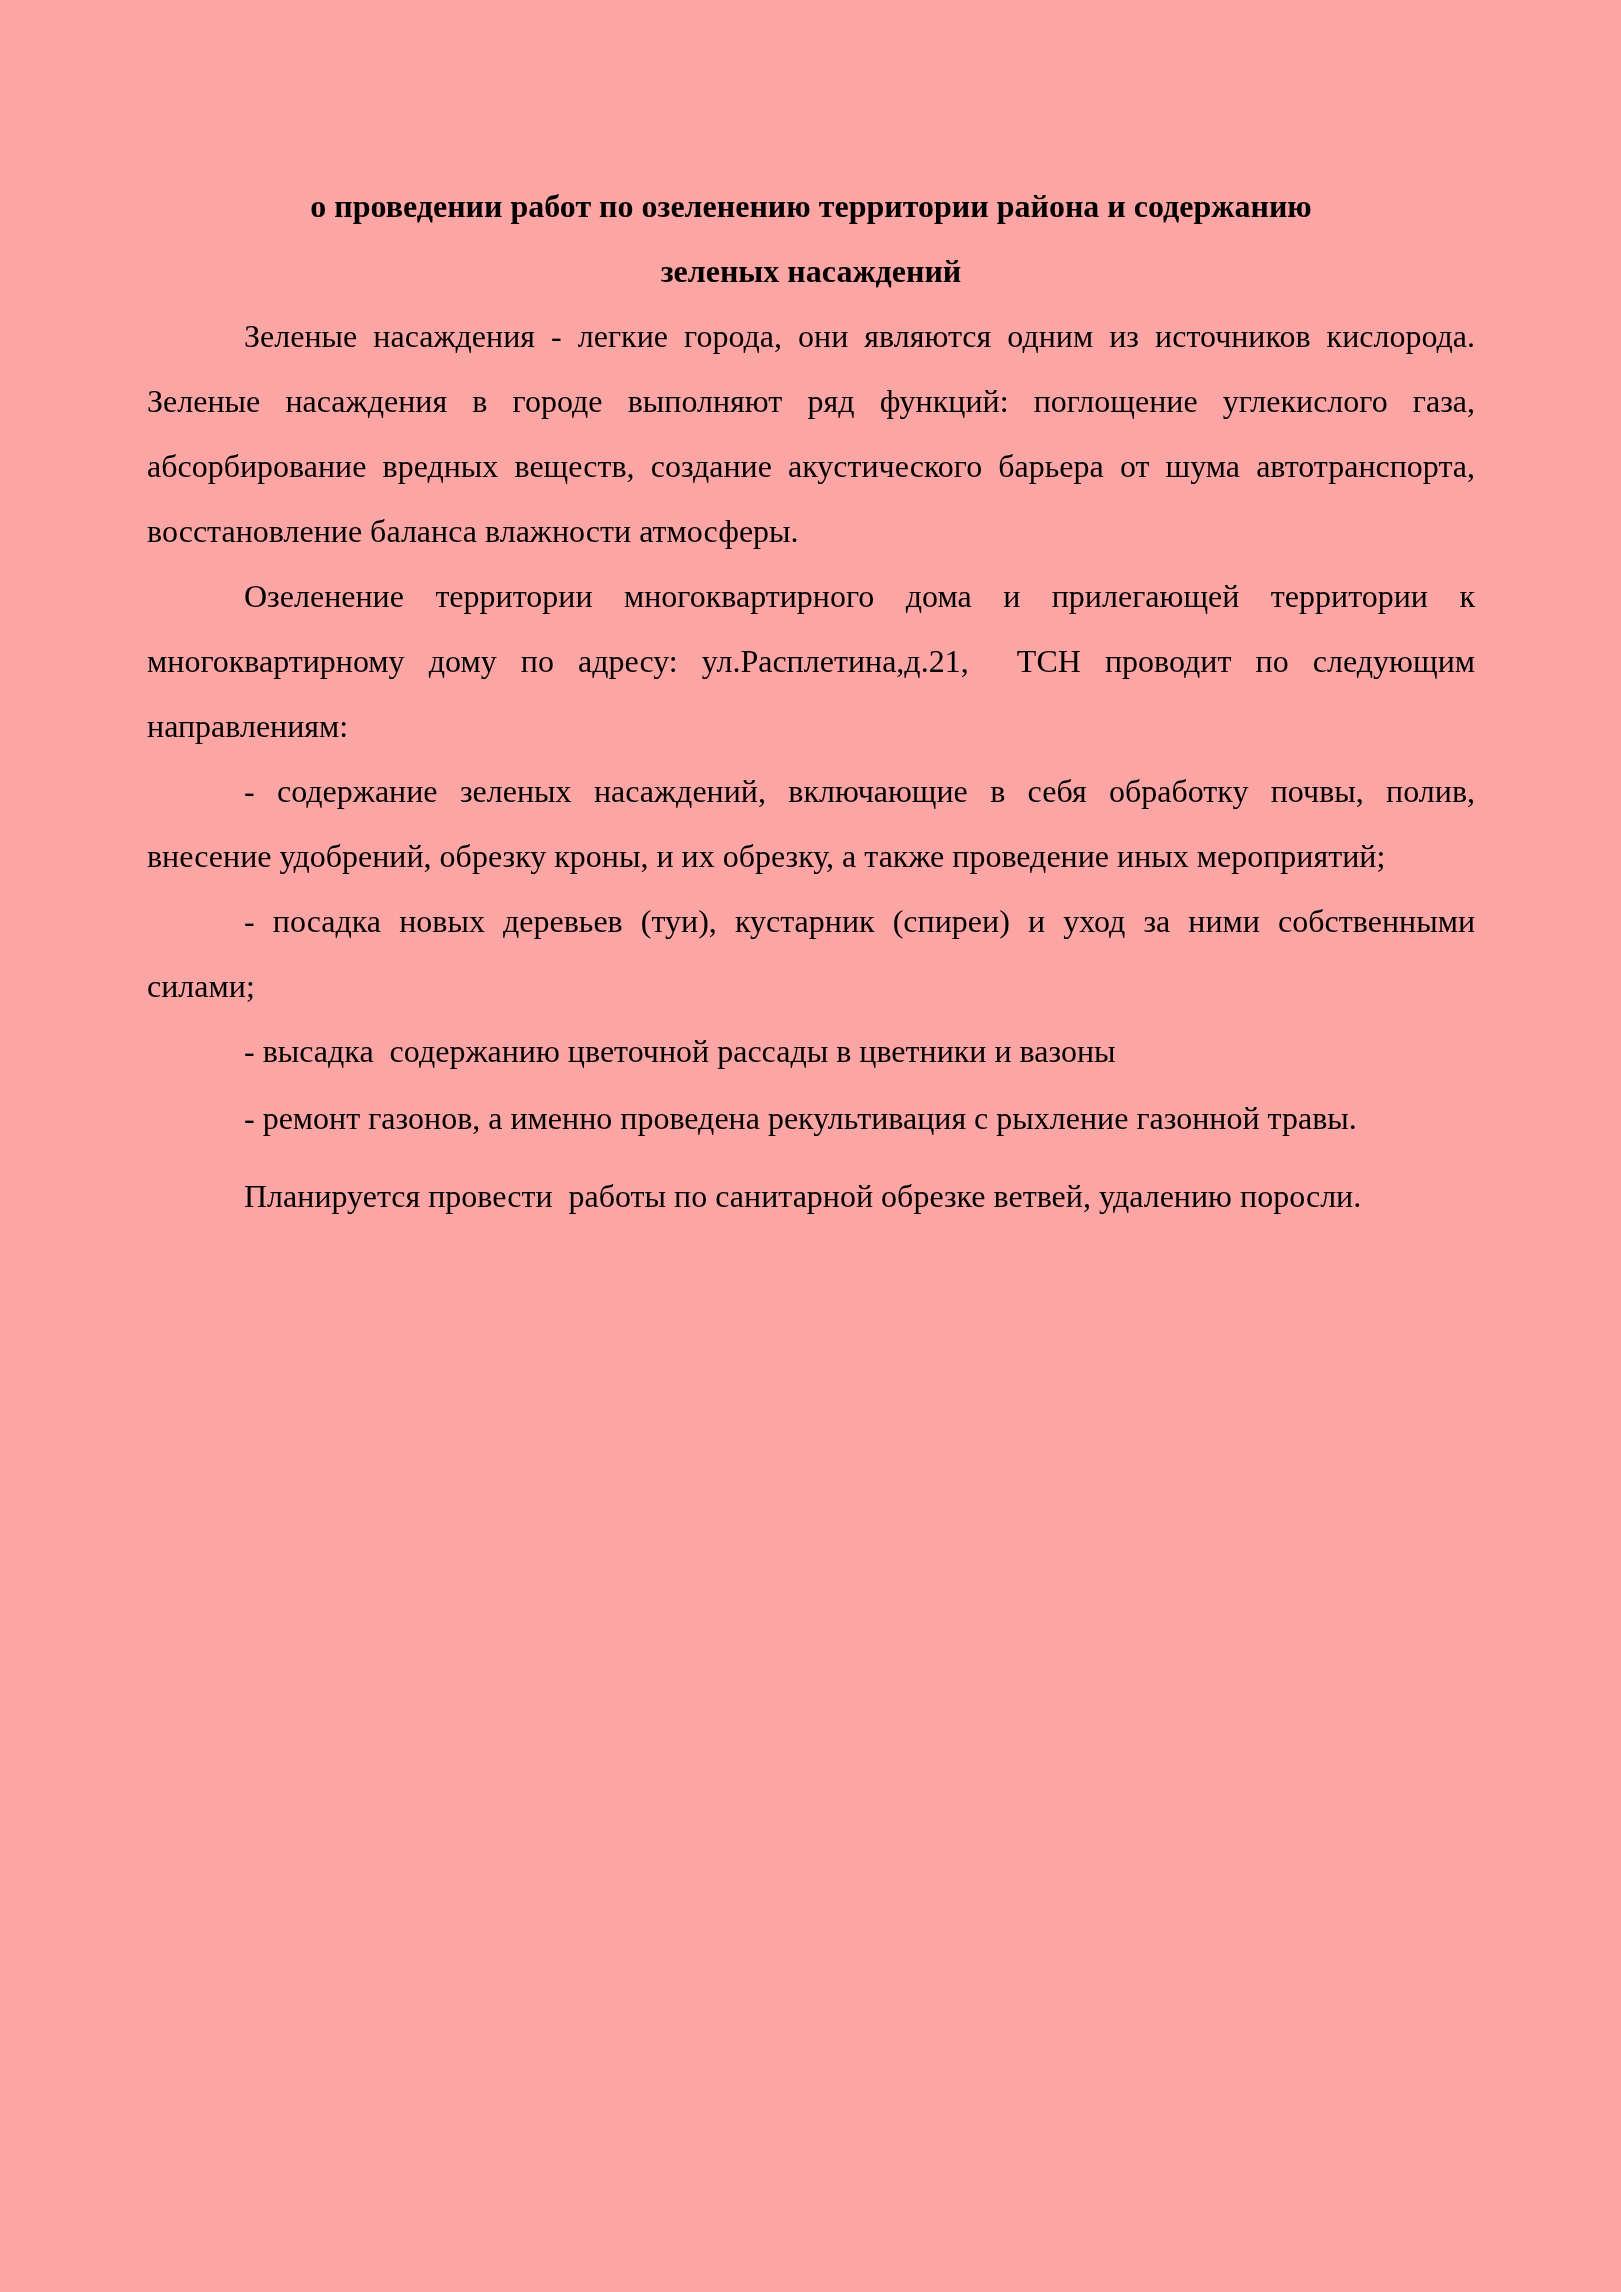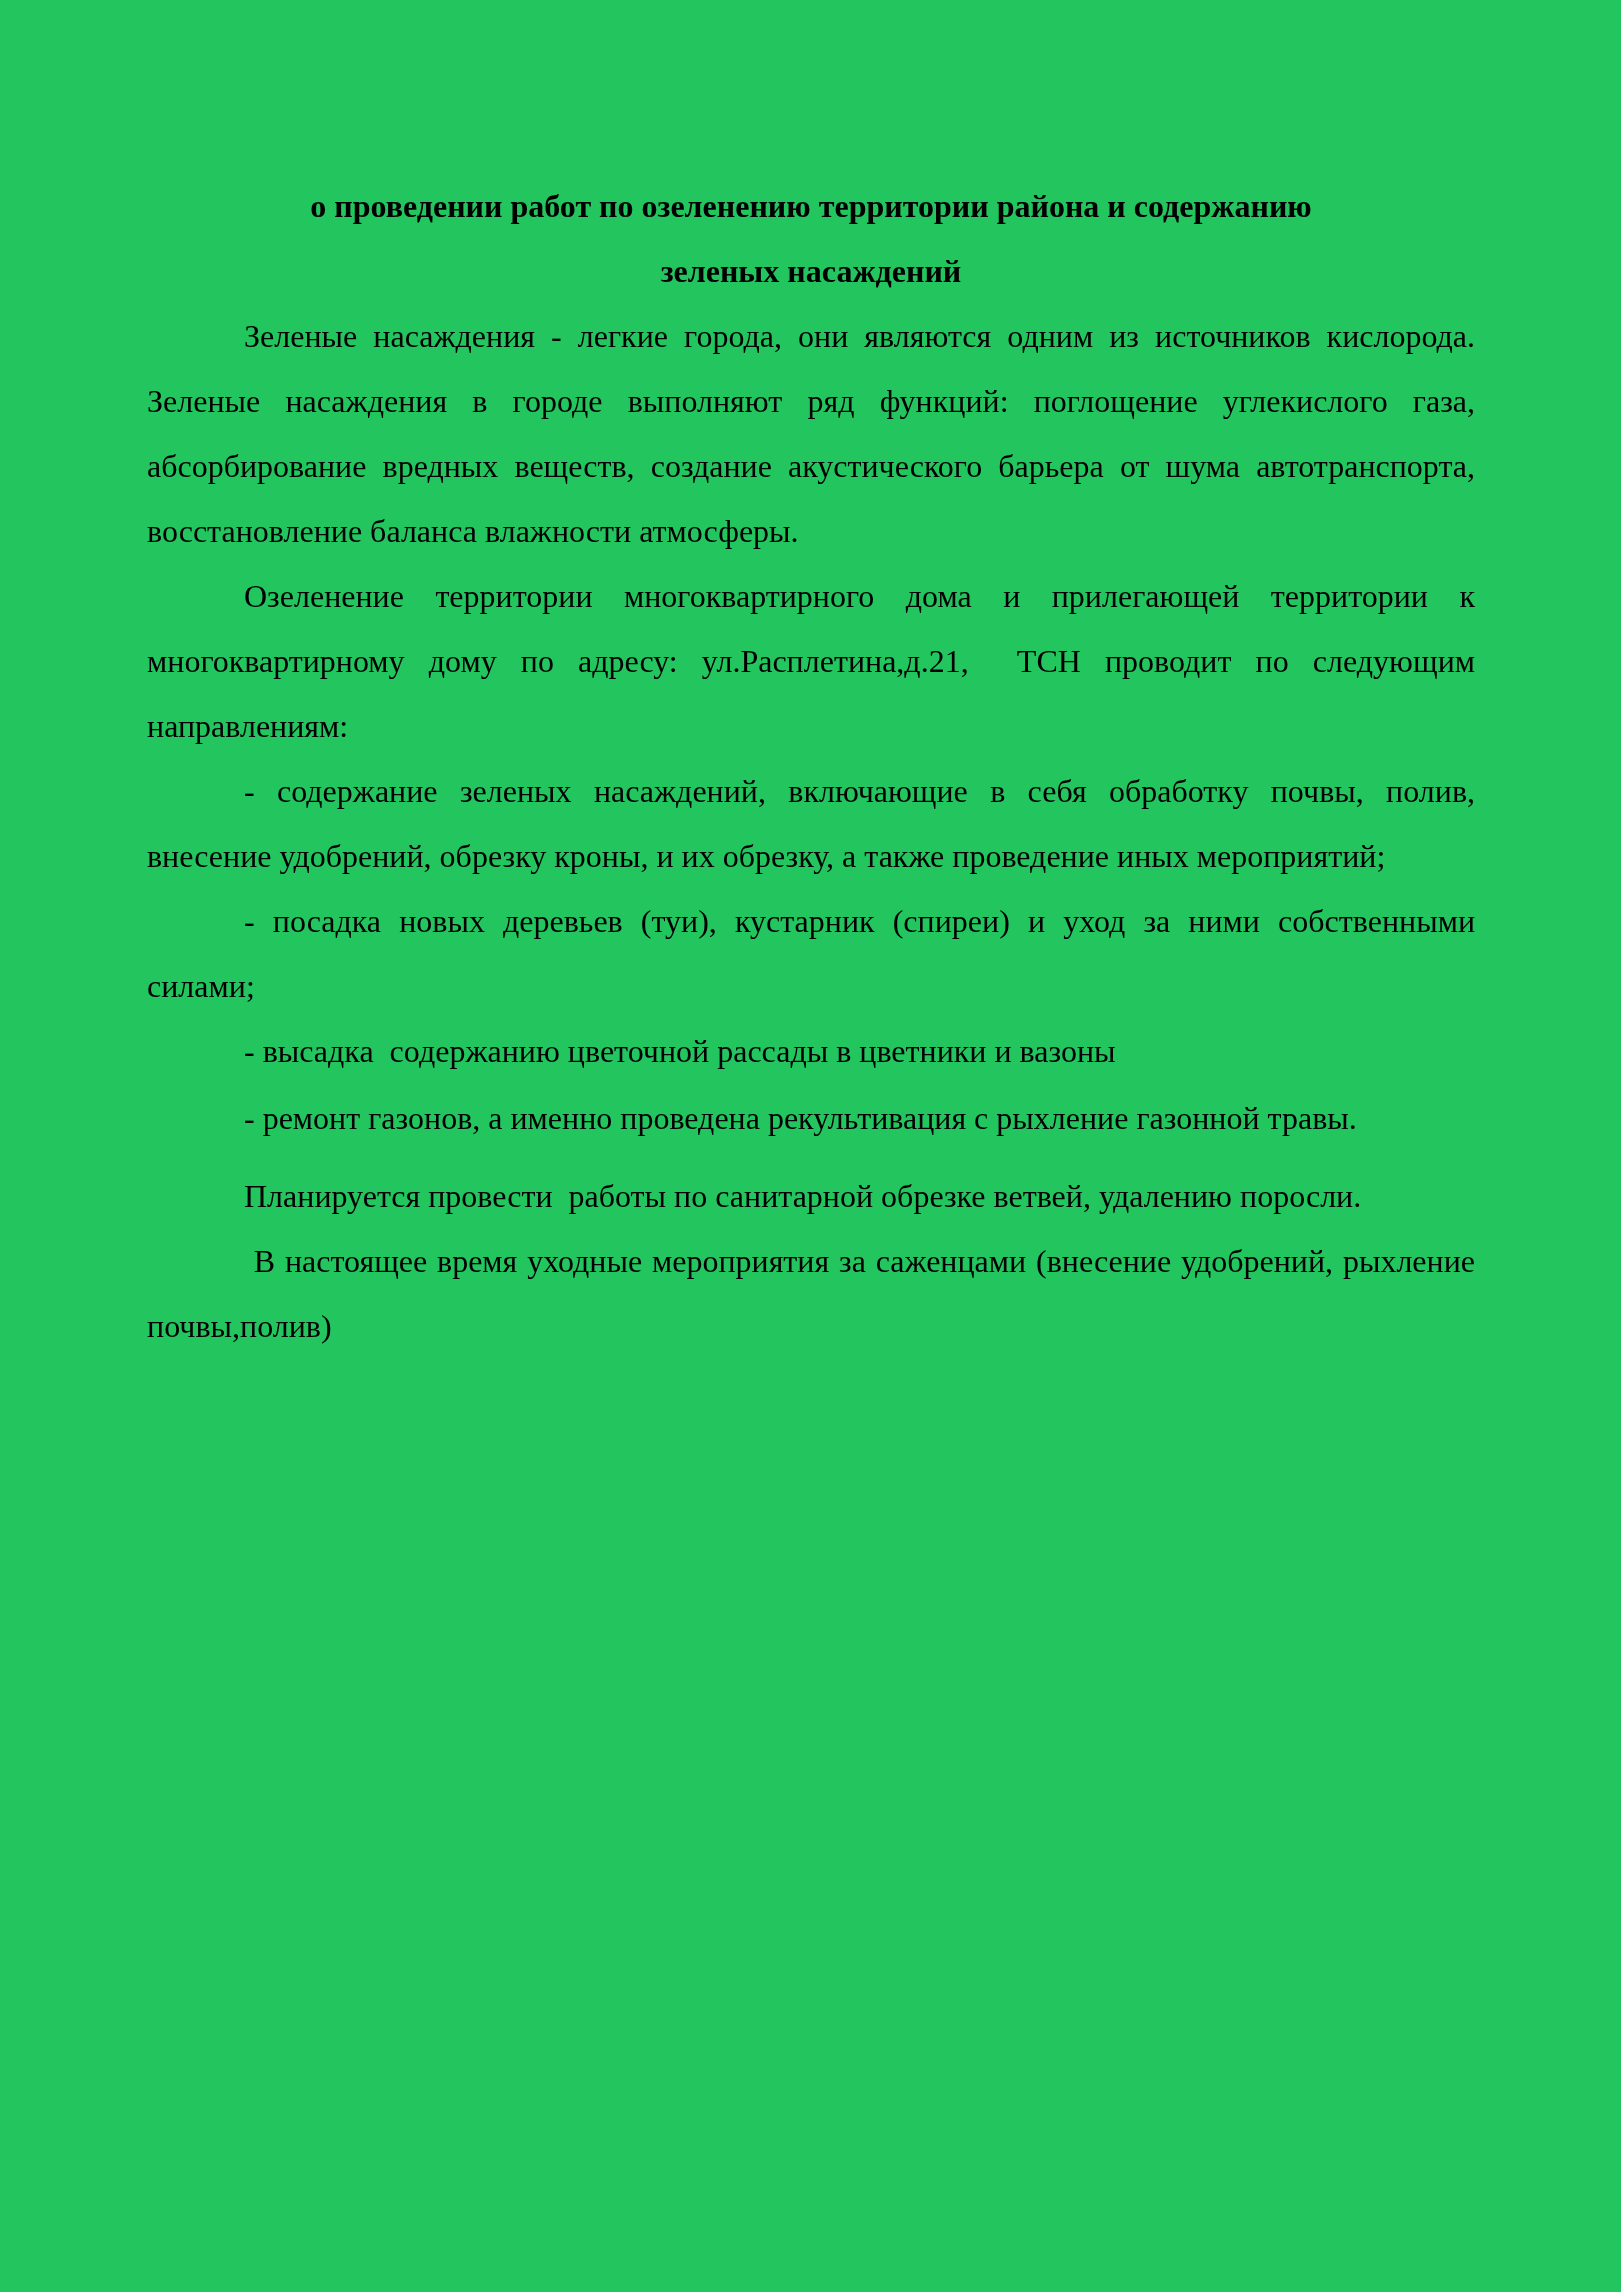--- a/index.html
+++ b/index.html
@@ -4,21 +4,21 @@
   <style>
     html, body {
       margin: 0;
       padding: 0;
       background: #ffffff;
     }
     .page {
       position: relative;
       width: 1621px;
       height: 2293px;
-      background: #22c55e;
+      background: #fca5a5;
       box-sizing: border-box;
       padding: 174px 146px 0 147px;
       font-family: "Liberation Serif", serif;
       font-size: 32px;
       color: #000000;
       overflow: hidden;
     }
     .title-line {
       text-align: center;
       font-weight: bold;
@@ -54,15 +54,14 @@
 
   <p class="par">- посадка новых деревьев (туи), кустарник (спиреи) и уход за ними собственными силами;</p>
 
   <p class="par">- высадка  содержанию цветочной рассады в цветники и вазоны</p>
 
   <p class="par single gap-small">- ремонт газонов, а именно проведена рекультивация с рыхление газонной травы.</p>
 
 
   <p class="par gap-before-planned">Планируется провести  работы по санитарной обрезке ветвей, удалению поросли.</p>
 
-  <p class="par"> В настоящее время уходные мероприятия за саженцами (внесение удобрений, рыхление почвы,полив)</p>
 </div>
 
 
 </body></html>

